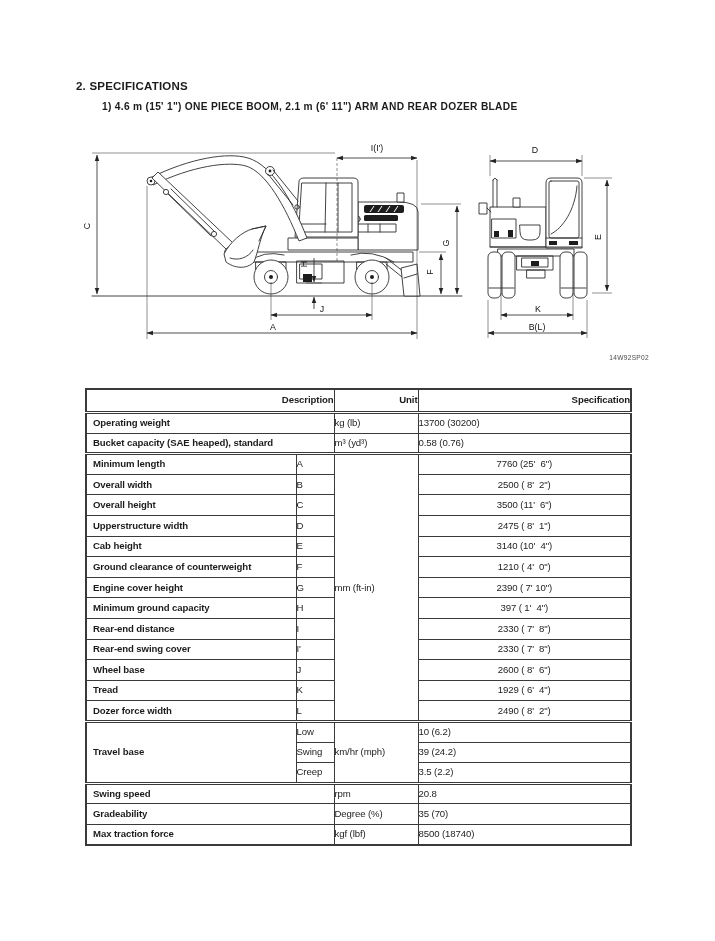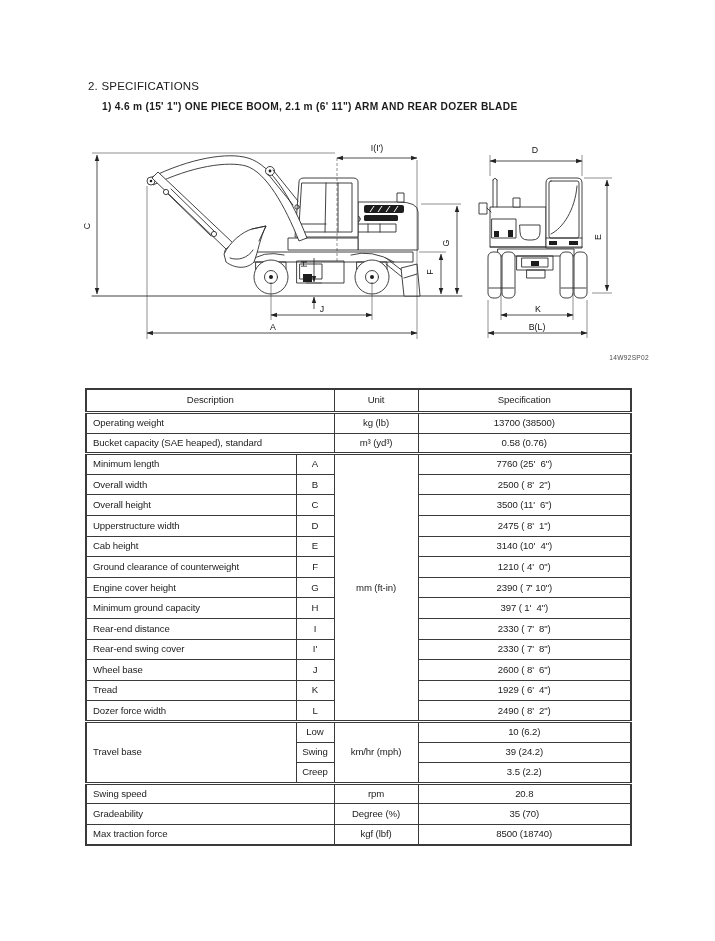--- a/index.html
+++ b/index.html
@@ -2,22 +2,22 @@
 <html><head>
 <meta charset="utf-8">
 <style>
   html,body{margin:0;padding:0;background:#e8e8e8;}
   .page{
     position:relative;width:715px;height:941px;background:#ffffff;
     font-family:"Liberation Sans", sans-serif;color:#1c1c1c;overflow:hidden;
     margin:0 auto;
   }
   .doc-title{
-    position:absolute;left:88px;top:80px;
-    font-size:11.5px;font-weight:normal;letter-spacing:0.2px;
+    position:absolute;left:76px;top:80px;
+    font-size:11.5px;font-weight:bold;letter-spacing:0.2px;
   }
   .doc-subtitle{
     position:absolute;left:102px;top:101px;
     font-size:10.2px;font-weight:bold;letter-spacing:0.3px;
   }
   .diagram-wrap{position:absolute;left:80px;top:138px;width:575px;height:235px;}
   svg .art{fill:none;stroke:#2e2e2e;stroke-width:0.9;stroke-linejoin:round;stroke-linecap:round;}
   svg .artf{fill:#ffffff;stroke:#2e2e2e;stroke-width:0.9;stroke-linejoin:round;}
   svg .dk{fill:#1d1d1d;stroke:none;}
   svg .dim{stroke:#222;stroke-width:0.8;fill:none;}
@@ -30,23 +30,23 @@
     border-collapse:collapse;table-layout:fixed;width:545px;
     font-size:9.6px;letter-spacing:-0.1px;color:#1c1c1c;
     border:2px solid #3a3a3a;
   }
   .spec-table th,.spec-table td{
     border:1px solid #3a3a3a;padding:0;line-height:1.05;
     font-weight:normal;overflow:hidden;white-space:nowrap;
   }
   .spec-table tr{height:20.6px;}
   .spec-table tr.hdr{height:23.5px;}
-  .spec-table th{text-align:center;border-bottom:3px double #3a3a3a;}
-  .spec-table td.desc{text-align:left;padding-left:6px;}
-  .spec-table td.ctr{text-align:center;}
+  .spec-table th{text-align:right;border-bottom:3px double #3a3a3a;font-weight:bold;}
+  .spec-table td.desc{text-align:left;padding-left:6px;font-weight:bold;}
+  .spec-table td.ctr{}
   .spec-table td.pre{white-space:pre;text-align:center;}
   .spec-table tr.sec td{border-bottom:3px double #3a3a3a;margin-left:20px;}
   .spec-table td.secb{border-bottom:3px double #3a3a3a;}
 </style>
 </head>
 <body>
 
 <div class="page">
 
   <div class="doc-title">2. SPECIFICATIONS</div>
@@ -238,21 +238,21 @@
     </colgroup>
     <tbody>
         <tr class="hdr">
       <th colspan="2">Description</th>
       <th>Unit</th>
       <th>Specification</th>
     </tr>
     <tr>
       <td class="desc" colspan="2">Operating weight</td>
       <td class="ctr">kg (lb)</td>
-      <td class="ctr">13700 (38500)</td>
+      <td class="ctr">13700 (30200)</td>
     </tr>
     <tr class="sec">
       <td class="desc" colspan="2">Bucket capacity (SAE heaped), standard</td>
       <td class="ctr">m³ (yd³)</td>
       <td class="ctr">0.58 (0.76)</td>
     </tr>
 
     <tr>
       <td class="desc">Minimum length</td>
       <td class="ctr">A</td>

